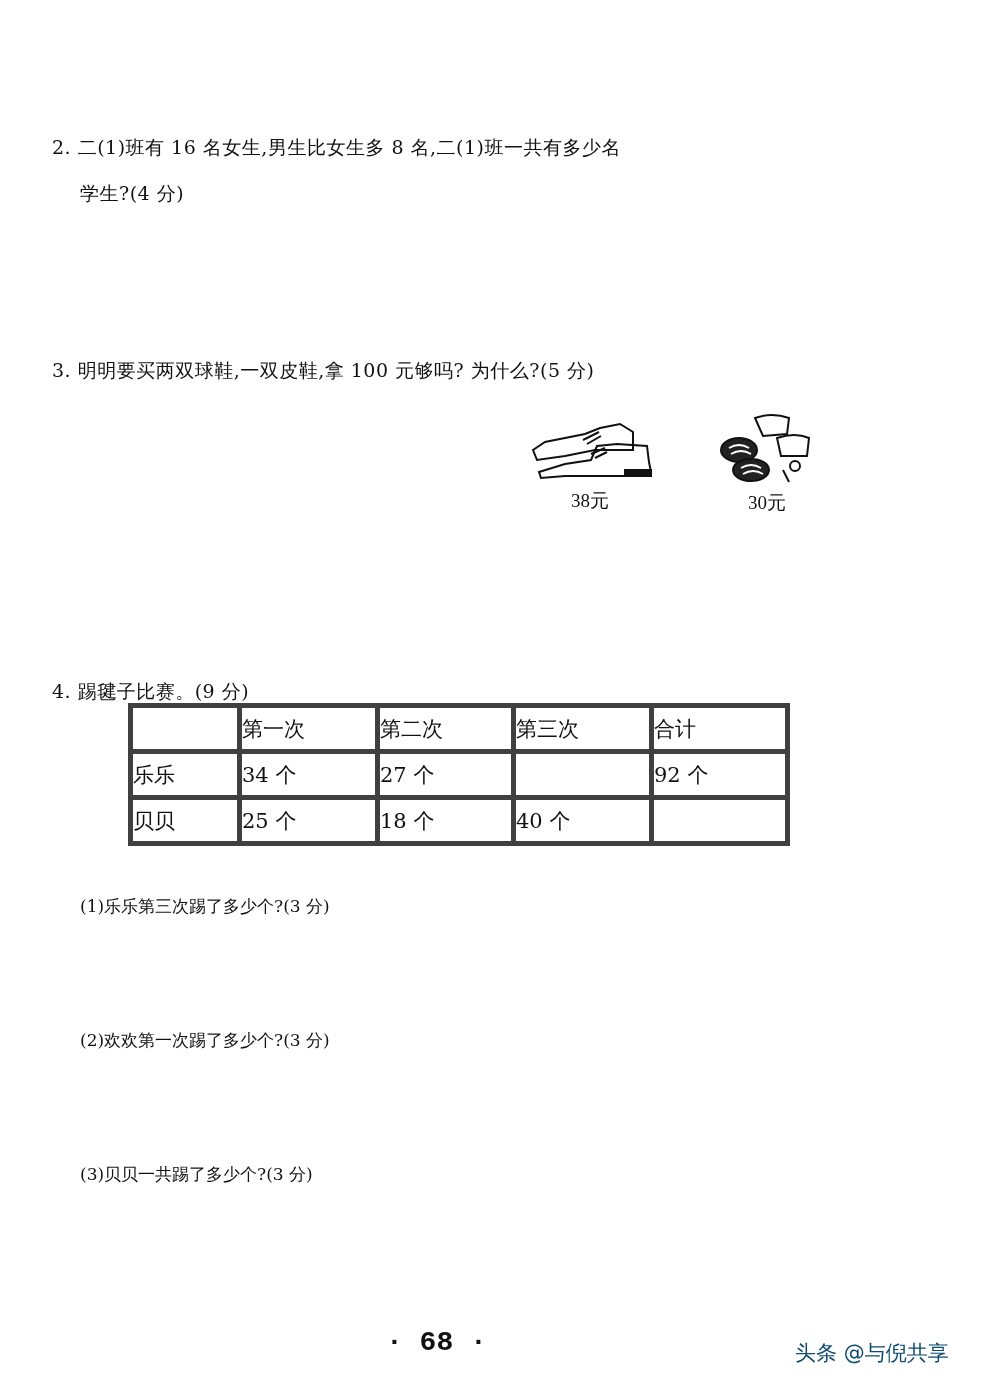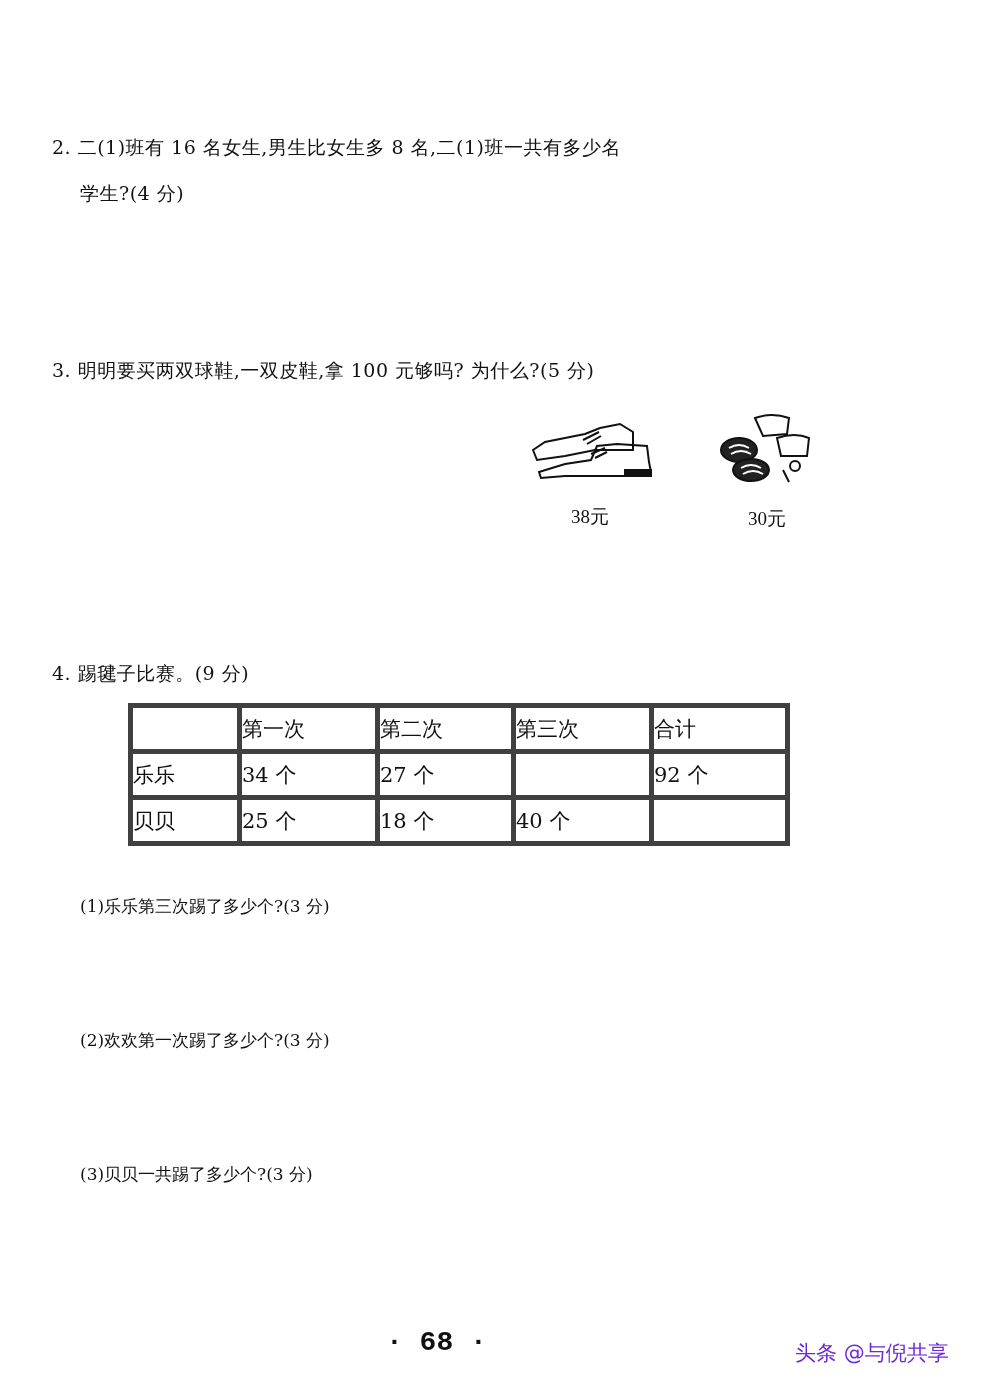--- a/index.html
+++ b/index.html
@@ -5,43 +5,43 @@
   html, body { margin: 0; padding: 0; background: #ffffff; }
   body {
     width: 1000px; height: 1387px; position: relative; overflow: hidden;
     font-family: "DejaVu Serif", "Liberation Serif", serif;
     color: #111111;
   }
   .q { position: absolute; font-size: 19px; line-height: 34px; white-space: nowrap; letter-spacing: 0.5px; }
   .q2 { left: 52px; top: 130px; }
   .q2b { left: 80px; top: 176px; }
   .q3 { left: 52px; top: 353px; }
-  .q4 { left: 52px; top: 656px; text-align: center; }
+  .q4 { left: 52px; top: 674px; text-align: center; }
   .sub { position: absolute; left: 80px; font-size: 17px; line-height: 34px; white-space: nowrap; }
   .s1 { top: 889px; }
   .s2 { top: 1023px; }
   .s3 { top: 1157px; }
 
   .shoe { position: absolute; text-align: center; }
   .shoe1 { left: 520px; top: 420px; width: 140px; }
   .shoe2 { left: 712px; top: 412px; width: 110px; }
-  .price { font-size: 19px; font-family: "Liberation Serif", serif; margin-top: 18px; display: block; }
+  .price { font-size: 19px; font-family: "Liberation Serif", serif; margin-top: 2px; display: block; }
 
   table.score {
     position: absolute; left: 128px; top: 703px;
     border-collapse: collapse; border: 2px solid #111;
     font-size: 21px;
   }
   table.score td, table.score th {
     border: 5px solid #404040; height: 41px; text-align: left; font-weight: normal; padding: 0;
   }
   .c0 { width: 104px; } .c1 { width: 133px; } .c2 { width: 131px; } .c3 { width: 133px; } .c4 { width: 131px; }
 
   .pagenum { position: absolute; left: 386px; top: 1327px; font-family: Liberation Mono, monospace; font-size: 28px; font-weight: bold; }
-  .watermark { position: absolute; left: 795px; top: 1339px; font-family: "DejaVu Sans", sans-serif; font-size: 21px; color: #6d28d9; }
+  .watermark { position: absolute; left: 795px; top: 1339px; font-family: "DejaVu Sans", sans-serif; font-size: 21px; color: #0c4a6e; }
 </style>
 </head>
 <body>
 
 <div class="q q2">2. 二(1)班有 16 名女生,男生比女生多 8 名,二(1)班一共有多少名</div>
 <div class="q q2b">学生?(4 分)</div>
 
 <div class="q q3">3. 明明要买两双球鞋,一双皮鞋,拿 100 元够吗? 为什么?(5 分)</div>
 
 <div class="shoe shoe1">

